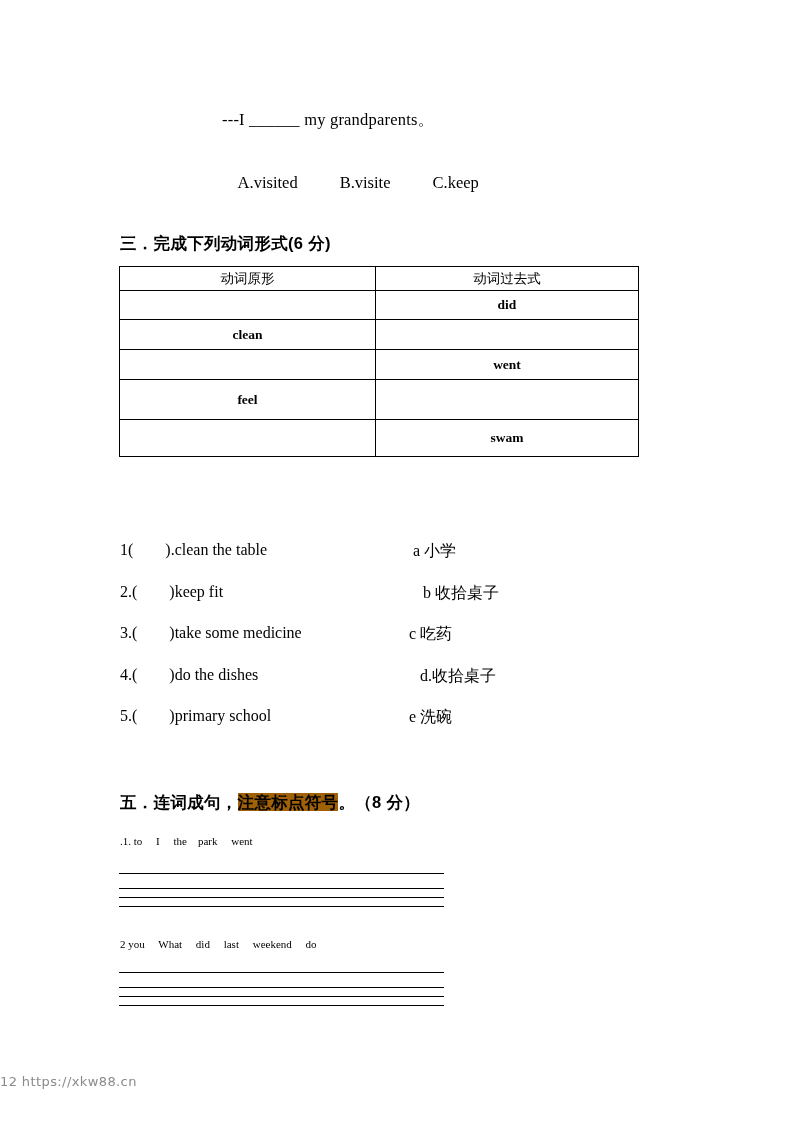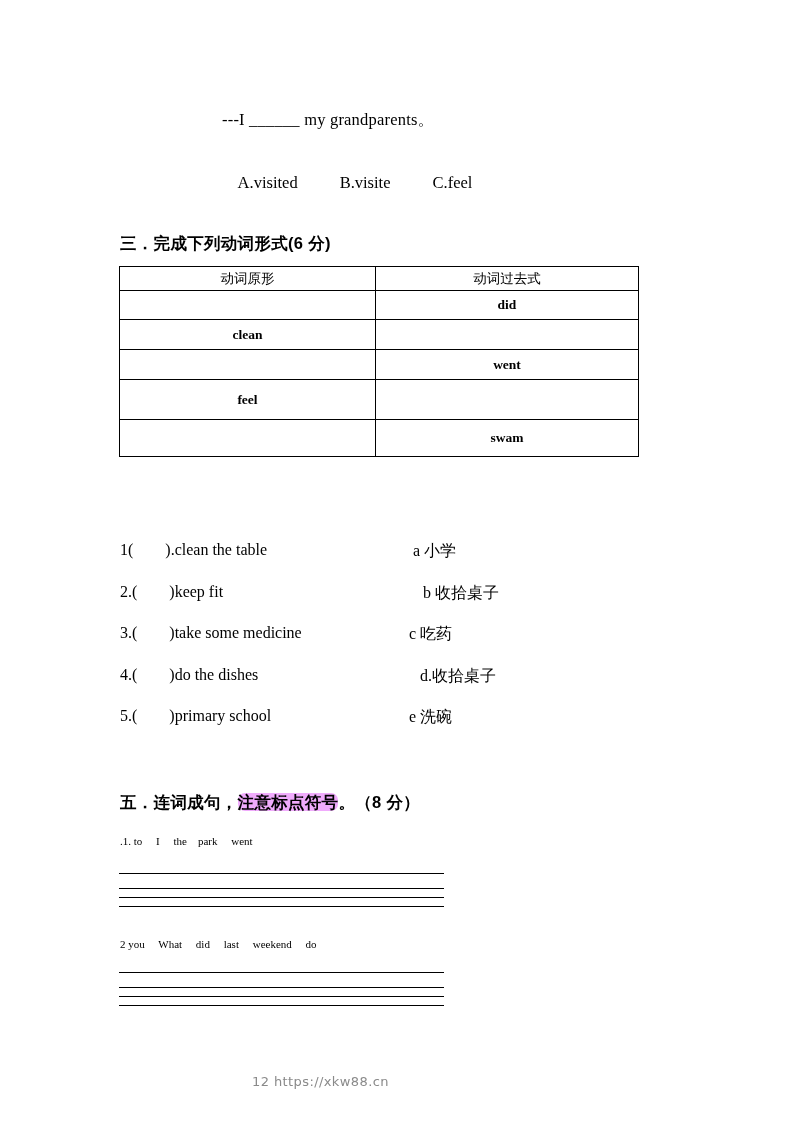--- a/index.html
+++ b/index.html
@@ -42,21 +42,21 @@
   
   .section-heading {
     font-family: "Liberation Sans", "DejaVu Sans", sans-serif;
     font-weight: bold;
     font-size: 16.5px;
     letter-spacing: 0.3px;
   }
   .sec3-heading { left: 120px; top: 229px; }
   .sec4-heading { left: 120px; top: 497px; }
   .sec5-heading { left: 120px; top: 788px; }
-  .highlight { background: #f0abfc; border-radius: 7px; }
+  .highlight { background: #a16207; }
 
   
   .verb-table {
     position: absolute;
     left: 119px;
     top: 262px;
     width: 517px;
     border-collapse: collapse;
     table-layout: fixed;
   }
@@ -117,36 +117,36 @@
   }
   .rg1 { left: 119px; top: 869px; width: 325px; height: 40px; }
   .rg2 { left: 119px; top: 968px; width: 325px; height: 40px; }
 
   
   .footer {
     position: absolute;
     left: 0;
     top: 1070px;
     width: 641px;
-    text-align: center;
+    text-align: left;
     font-family: "DejaVu Sans", sans-serif;
     font-size: 13px;
     color: #8a8a8a;
     letter-spacing: 0.4px;
   }
 </style>
 </head>
 <body>
 
 <div class="page">
 
   <div class="abs q-stem">---I ______ my grandparents。</div>
 
   <div class="abs q-options">
-    <span class="opt">A.visited</span><span class="opt">B.visite</span><span class="opt">C.feel</span>
+    <span class="opt">A.visited</span><span class="opt">B.visite</span><span class="opt">C.keep</span>
   </div>
 
   <div class="abs section-heading sec3-heading"><span>三．完成下列动词形式</span><span>(6 分)</span></div>
 
   <table class="verb-table">
     <tbody>
         <tr class="head">
       <td class="col-a">动词原形</td>
       <td class="col-b">动词过去式</td>
     </tr>

